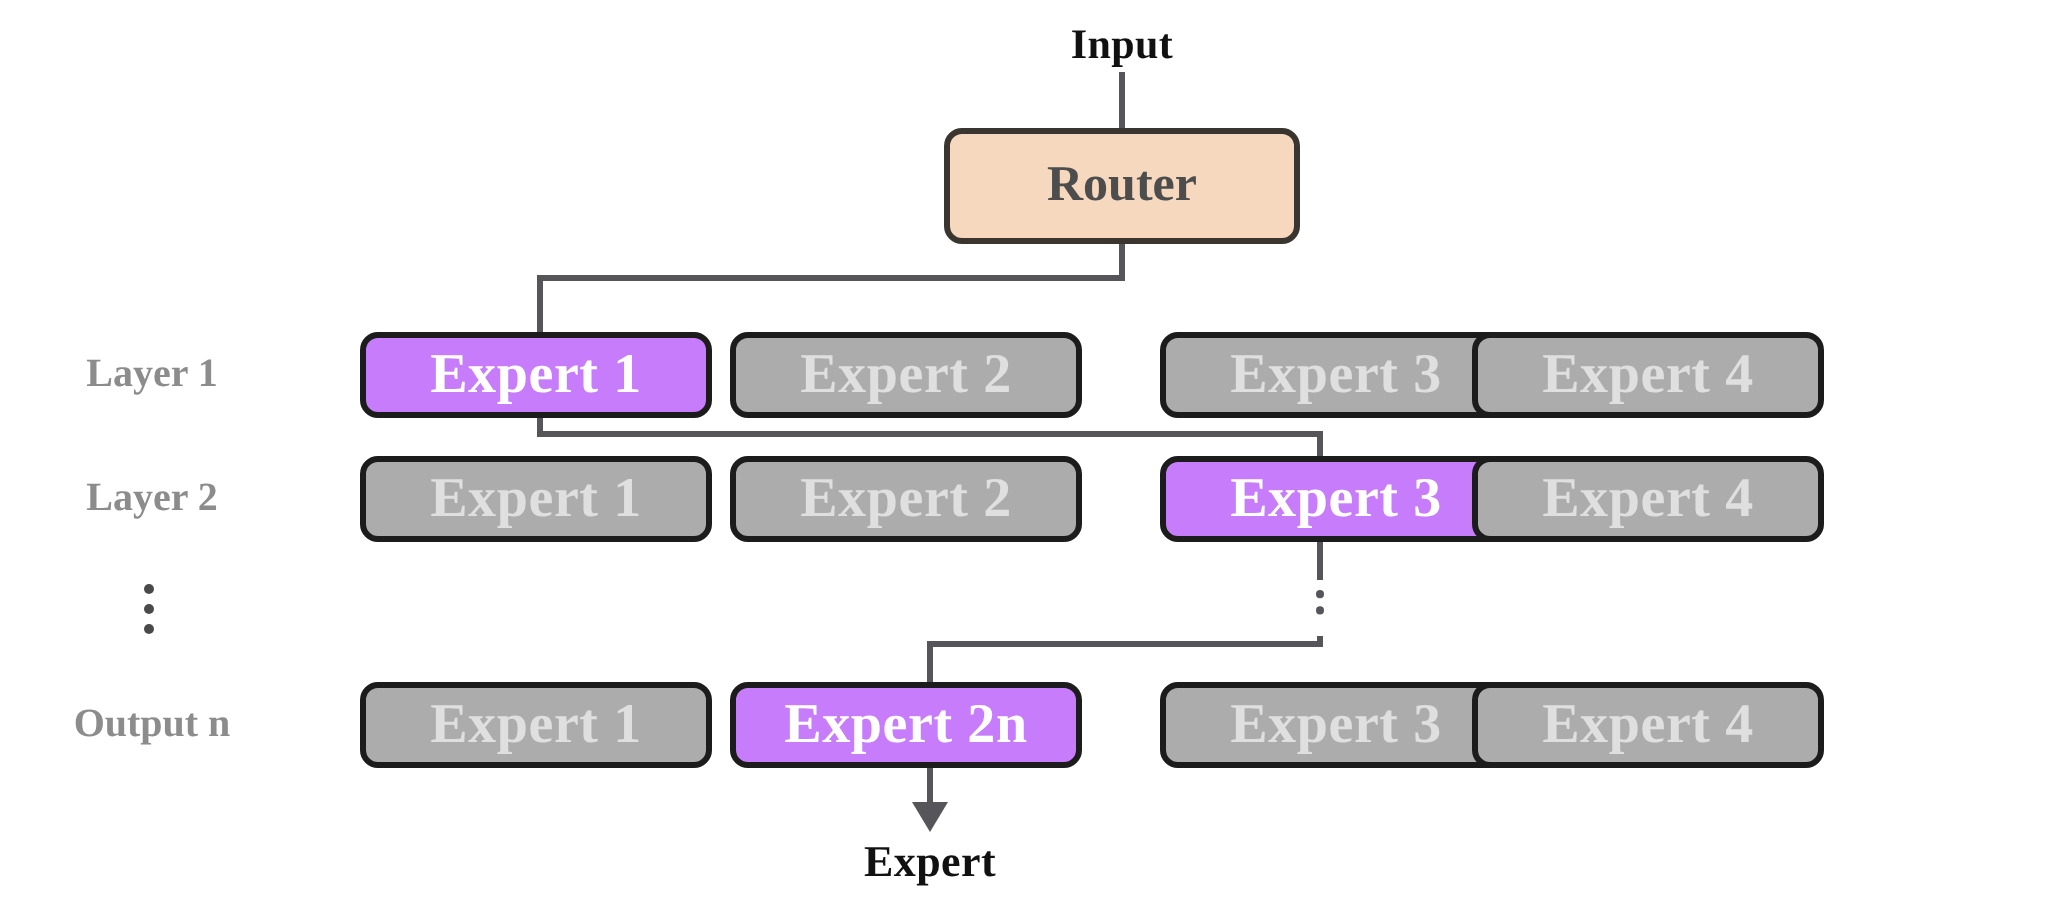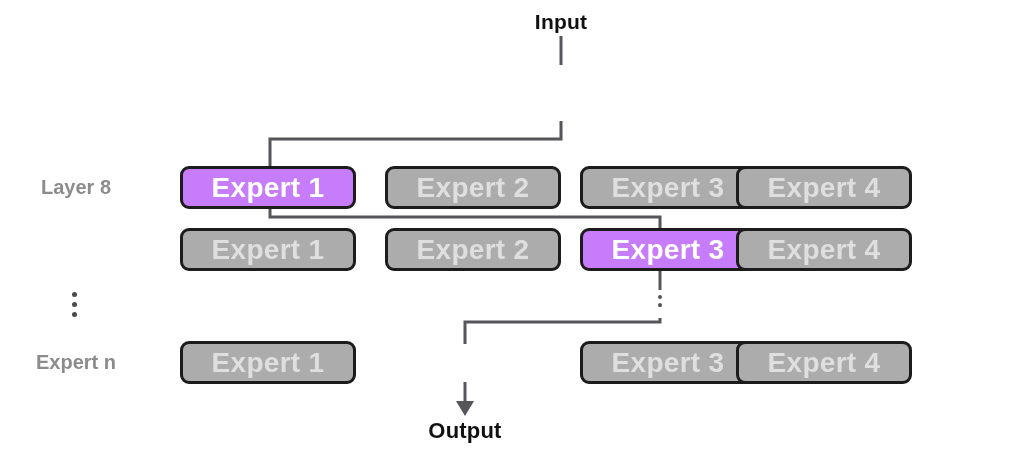--- a/index.html
+++ b/index.html
@@ -1,18 +1,18 @@
 <!DOCTYPE html>
 <html style="--router-fill: #F5D8BD; --router-border: #3A362F; --router-text: #4D4D4D; --expert-fill: #ACACAC; --expert-text: #DFDFDF; --expert-border: #1C1C1C; --expert-active-fill: #C77DFB; --expert-active-text: #FFFFFF; --line: #55555A; --layer-label-text: #8C8C8C; --io-text: #111111;"><head>
 <meta charset="utf-8">
 <style>
   html,body{margin:0;padding:0;background:#fff;}
   .canvas{
     position:relative;width:1024px;height:449px;background:#fff;overflow:hidden;
-    font-family:Liberation Sans, sans-serif;
+    font-family:Liberation Serif, serif;
   }
   .wires{position:absolute;left:0;top:0;width:1024px;height:449px;}
   .io-label{
     position:absolute;text-align:center;font-weight:bold;font-size:21px;
     color:var(--io-text,#111);letter-spacing:.2px;
   }
   .router{
     position:absolute;left:472px;top:64px;width:178px;height:58px;
     box-sizing:border-box;background:var(--router-fill,#F5D8BD);
     border:3px solid var(--router-border,#3A362F);border-radius:9px;
@@ -34,21 +34,21 @@
   .layer-label{
     position:absolute;left:20px;width:112px;text-align:center;
     font-weight:bold;font-size:20px;color:var(--layer-label-text,#8C8C8C);
   }
   .vdots{
     position:absolute;left:72px;top:292px;display:flex;flex-direction:column;
     align-items:center;gap:5px;
   }
   .vdots i{width:5px;height:5px;border-radius:50%;background:#4A4A4A;display:block;}
   
-  .c1{left:180px}.c2{left:385px}.c3{left:580px}.c4{left:736px}
+  .c1{left:180px}.c2{left:365px}.c3{left:580px}.c4{left:736px}
   
   .r1{top:166px}.r2{top:228px}.rn{top:341px}
 </style>
 </head>
 <body>
 
 <div class="canvas">
 
   <svg class="wires" viewBox="0 0 1024 449" fill="none" stroke="#55555A" stroke-width="3">
     <path d="M561 36 V65"></path>
@@ -56,38 +56,43 @@
     <path d="M270 207 V217 H660 V229"></path>
     <path d="M660 269 V290"></path>
     <path d="M660 297 V313" stroke-dasharray="0.1 8" stroke-linecap="round" stroke-width="4"></path>
     <path d="M660 318 V322 H465 V344"></path>
     <path d="M465 382 V403"></path>
     <polygon points="456,401 474,401 465,416" fill="#55555A" stroke="none"></polygon>
   </svg>
 
   <div class="io-label" style="left:501px;top:10px;width:120px">Input</div>
 
+  <div class="router">
+    <span>Router</span>
+  </div>
 
-  <div class="layer-label" style="top:176px">Layer 8</div>
+  <div class="layer-label" style="top:176px">Layer 1</div>
   <div class="expert active c1 r1">Expert 1</div>
   <div class="expert c2 r1">Expert 2</div>
   <div class="expert c3 r1">Expert 3</div>
   <div class="expert c4 r1">Expert 4</div>
 
+  <div class="layer-label" style="top:238px">Layer 2</div>
   <div class="expert c1 r2">Expert 1</div>
   <div class="expert c2 r2">Expert 2</div>
   <div class="expert active c3 r2">Expert 3</div>
   <div class="expert c4 r2">Expert 4</div>
 
   <div class="vdots">
     <i></i>
       <i></i>
       <i></i>
   </div>
 
-  <div class="layer-label" style="top:351px">Expert n</div>
+  <div class="layer-label" style="top:351px">Output n</div>
   <div class="expert c1 rn">Expert 1</div>
+  <div class="expert active c2 rn">Expert 2n</div>
   <div class="expert c3 rn">Expert 3</div>
   <div class="expert c4 rn">Expert 4</div>
 
-  <div class="io-label" style="left:395px;top:418px;width:140px;font-size:22px">Output</div>
+  <div class="io-label" style="left:395px;top:418px;width:140px;font-size:22px">Expert</div>
 
 </div>
 
 </body></html>

